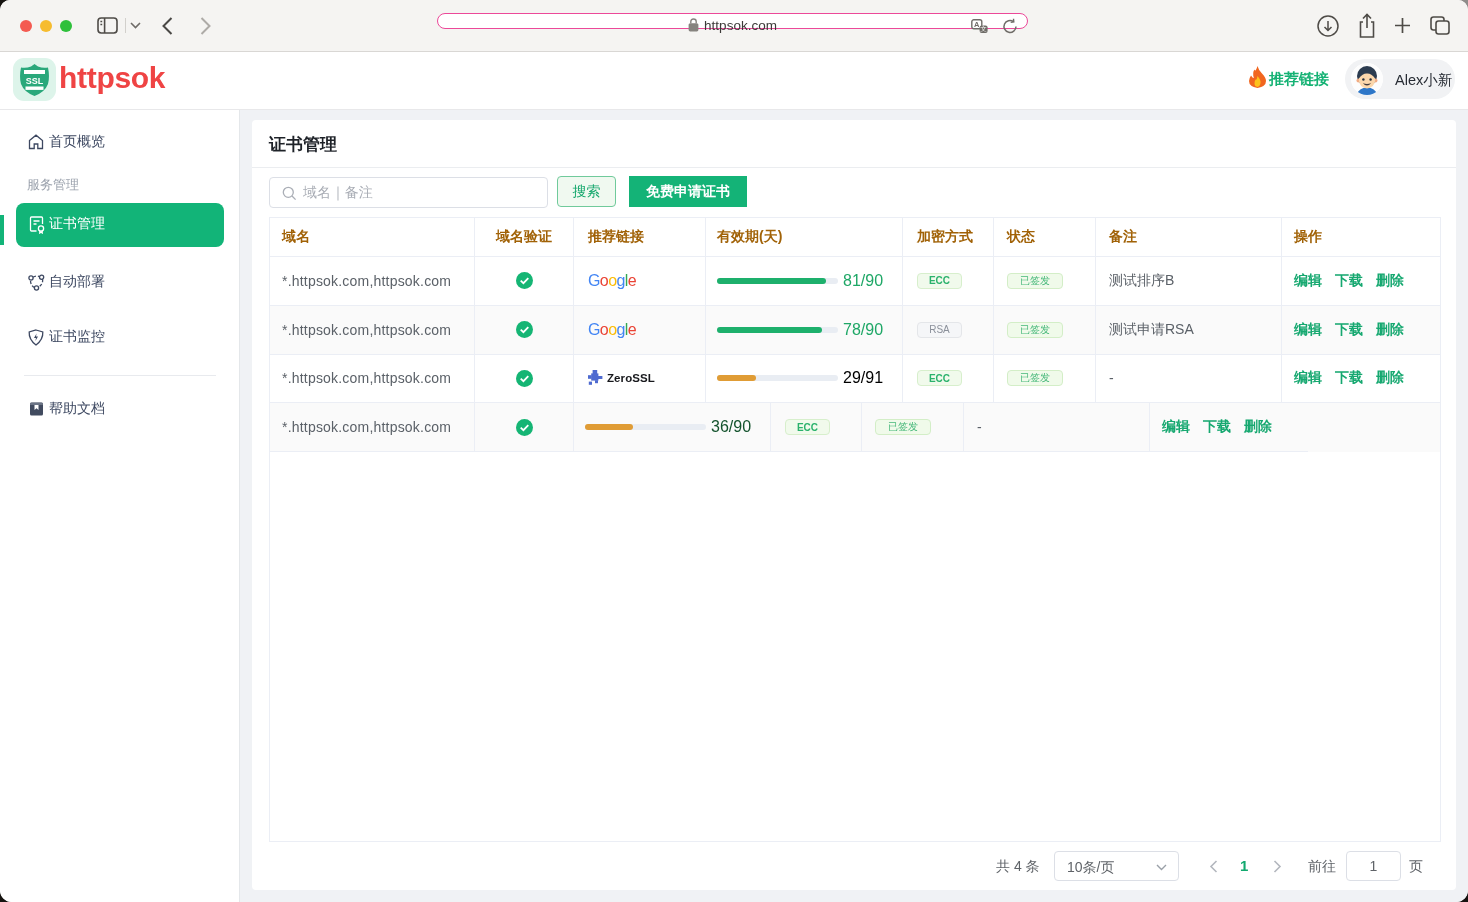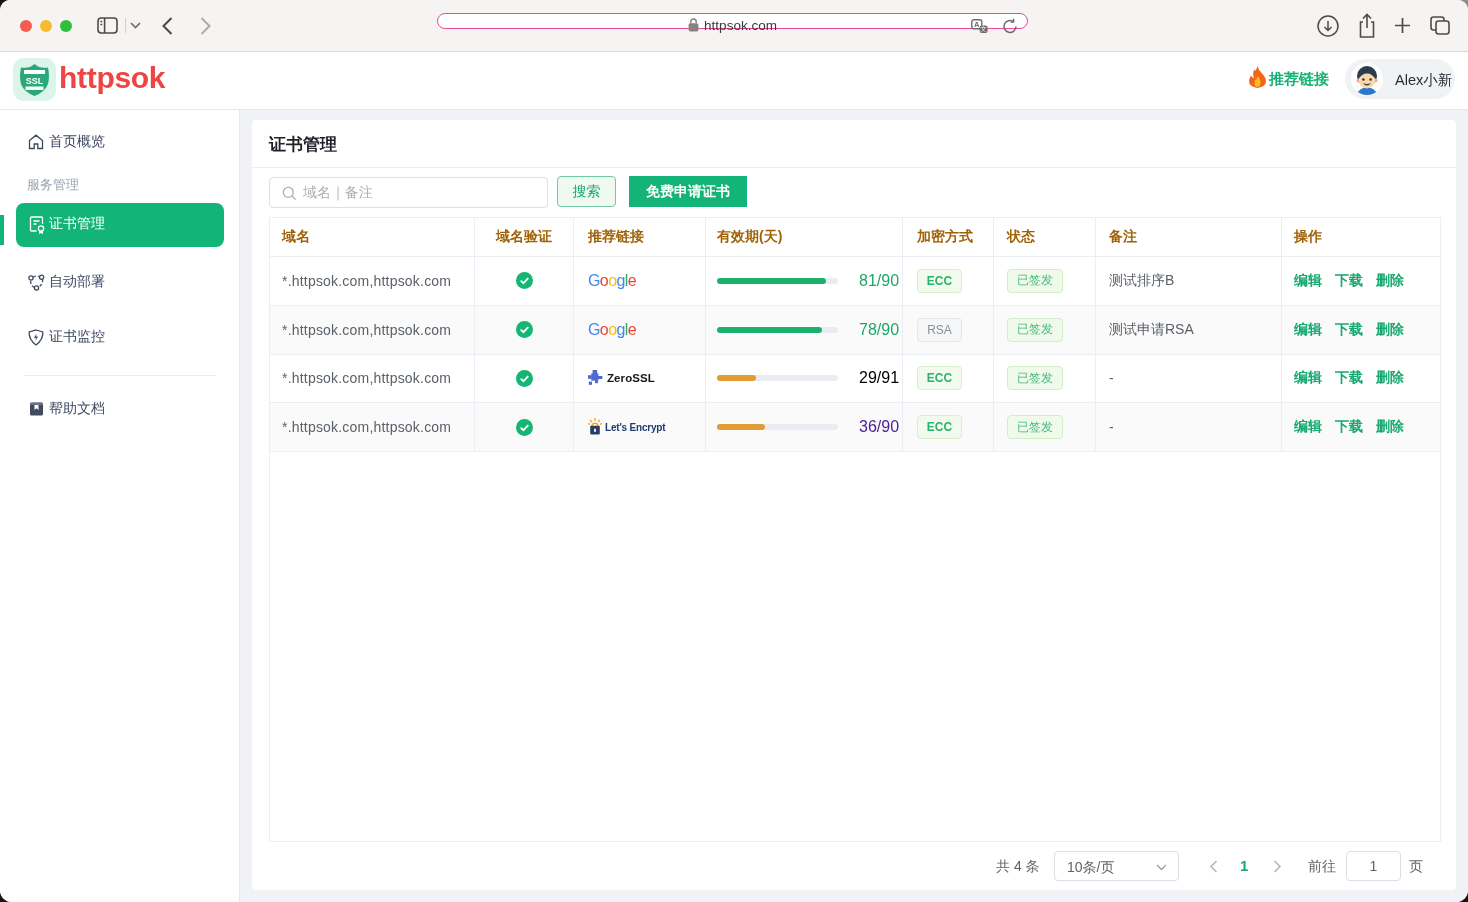--- a/index.html
+++ b/index.html
@@ -48,22 +48,22 @@
 .tbl{position:absolute;left:17px;top:97px;width:1172px;height:625px;border:1px solid #ebeef5;font-size:14px}
 .tr{display:flex;width:1170px}
 .tr.hd2{height:39px;color:#a16207;font-weight:700}
 .tr.rw{height:48.75px;color:#5b6168}
 .td{position:relative;flex:none;border-right:1px solid #ebeef5;border-bottom:1px solid #ebeef5;padding-left:12px;display:flex;align-items:center}
 .td:last-child{border-right:none}
 .c1{width:205px;letter-spacing:0.2px}.c2{width:99px;justify-content:center;padding-left:0}.c3{width:132px;padding-left:14px}.c4{width:197px;padding-left:11px}.c5{width:91px;padding-left:14px}.c6{width:102px;padding-left:13px}.c7{width:186px;padding-left:13px}.c8{width:158px}
 .rw.alt{background:#fafafa}
 .bar{position:relative;width:121px;height:6px;border-radius:3px;background:#e9edf3}
 .bar i{position:absolute;left:0;top:0;height:6px;border-radius:3px;display:block}
-.bv{margin-left:21px;font-size:16px}
-.tag{height:24px;border-radius:4px;font-size:12px;display:inline-flex;align-items:center;justify-content:center}
+.bv{margin-left:5px;font-size:16px}
+.tag{height:16px;border-radius:4px;font-size:10px;display:inline-flex;align-items:center;justify-content:center}
 .tag.ecc{width:45px;background:#f1faec;border:1px solid #d7efcc;color:#2bb26c;font-weight:bold}
 .tag.rsa{width:45px;background:#f5f6f8;border:1px solid #e4e6e9;color:#8b909a}
 .tag.issued{width:56px;background:#f0faea;border:1px solid #d3eec7;color:#47b87a}
 .ops a{color:#16a870;font-weight:bold;text-decoration:none;margin-right:13px;font-size:14px}
 .glogo{font-size:16px;letter-spacing:-.6px}
 .glogo b{font-weight:500}
 
 .pag{position:absolute;left:0;top:731px;width:1204px;height:30px;font-size:14px;color:#5f6368}
 .pag .tot{position:absolute;left:744px;top:7px}
 .psel{position:absolute;left:802px;top:0;width:125px;height:30px;border:1px solid #dcdfe6;border-radius:4px}
@@ -338,40 +338,25 @@
             </div>
         </div>
         <div class="tr rw alt">
           <div class="td c1">*.httpsok.com,httpsok.com</div>
           <div class="td c2">
               <svg width="17" height="17" viewBox="0 0 17 17">
                 <circle cx="8.5" cy="8.5" r="8.5" fill="#15b574"></circle>
                 <path d="M4.7 8.7 L7.4 11.2 L12.3 6.2" fill="none" stroke="#fff" stroke-width="1.8"></path>
               </svg>
             </div>
-          <div class="td c3">
-            <svg width="14" height="18" viewBox="0 0 14 18" style="margin-right:3px">
-              <g stroke="#f5a623" stroke-width="1.4" fill="none">
-                  <path d="M7 0 V3"></path>
-                  <path d="M2.2 1.8 L3.8 4.2"></path>
-                  <path d="M11.8 1.8 L10.2 4.2"></path>
-                  <path d="M0 5.5 L2 6.3"></path>
-                  <path d="M14 5.5 L12 6.3"></path>
-                </g>
-              <circle cx="7" cy="8.2" r="3" fill="none" stroke="#f5a623" stroke-width="1.6"></circle>
-              <rect x="2.2" y="7.8" width="9.6" height="8.8" rx="1" fill="#2c3e64"></rect>
-              <rect x="6.1" y="10.8" width="1.8" height="3" fill="#fff"></rect>
-            </svg>
-            <span style="font-weight:bold;color:#1f3c6b;font-size:10px;letter-spacing:-0.2px">Let's Encrypt</span>
-          </div>
           <div class="td c4">
               <span class="bar">
                 <i style="width:48px;background:#e09c35"></i>
               </span>
-              <span class="bv" style="color:#4c1d95">36/90</span>
+              <span class="bv" style="color:#14532d">36/90</span>
             </div>
           <div class="td c5">
               <span class="tag ecc">ECC</span>
             </div>
           <div class="td c6">
               <span class="tag issued">已签发</span>
             </div>
           <div class="td c7">-</div>
           <div class="td c8 ops">
               <a>编辑</a>

